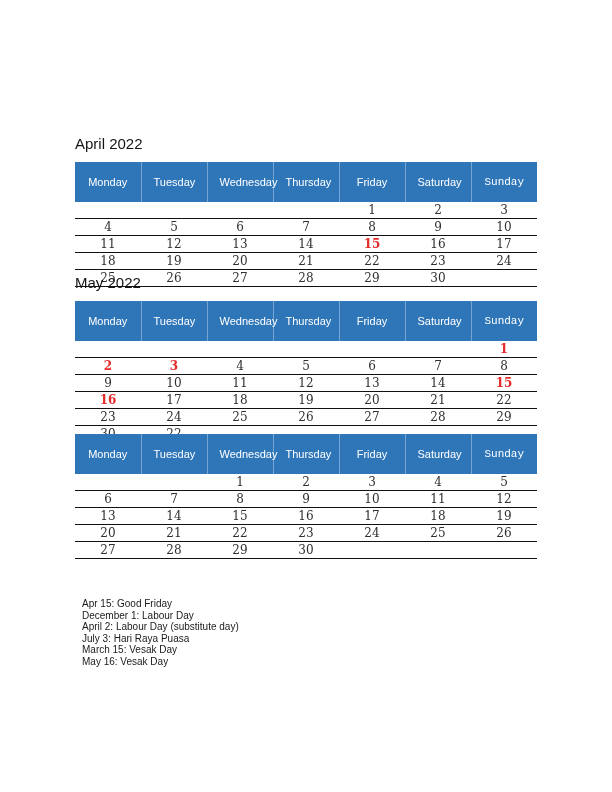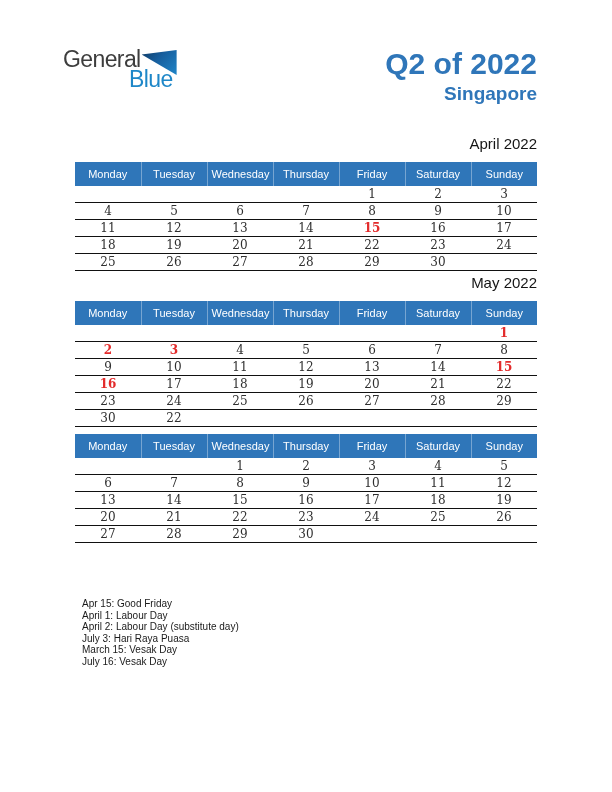--- a/index.html
+++ b/index.html
@@ -15,49 +15,36 @@
   .logo-general{font-size:23px;color:#3d3d3d;letter-spacing:-0.6px;}
   .logo-triangle{width:35px;height:25px;margin-left:1px;margin-top:2px;
     background:linear-gradient(135deg,#0f3a63 0%,#175d9c 40%,#1f86c9 100%);
     clip-path:polygon(0 18%,100% 0,100% 100%);}
   .logo-blue{font-size:23px;color:var(--logo-blue);margin-top:-7px;margin-left:66px;letter-spacing:-0.6px;}
   .title-block{text-align:right;}
   .quarter-title{font-size:30px;font-weight:bold;color:var(--accent);line-height:32px;}
   .region-title{font-size:19px;font-weight:bold;color:var(--accent);margin-top:3px;}
   
   .month{position:absolute;left:75px;width:462px;}
-  .month-title{text-align:right;font-size:15px;color:#151515;line-height:18px;margin-bottom:9px;}
+  .month-title{text-align:left;font-size:15px;color:#151515;line-height:18px;margin-bottom:9px;}
   table.cal{width:100%;border-collapse:collapse;table-layout:fixed;}
-  .cal th{background:var(--accent);color:#fff;font-weight:400;font-size:11px;height:16px;padding:4px;
+  .cal th{background:var(--accent);color:#fff;font-weight:400;font-size:11px;height:16px;padding:12px;
     border-right:1px solid rgba(255,255,255,0.35);}
-  .cal th:last-child{border-right:none;}
+  .cal th:last-child{border-right:none;font-family:Liberation Mono, monospace;}
   .cal td{height:16px;padding:0;text-align:center;border-bottom:1px solid #111;
     font-family:"DejaVu Serif",serif;font-size:12px;color:#2f2f2f;}
   .cal td.holiday{color:var(--red);font-weight:bold;}
   
   .footnotes{position:absolute;left:82px;top:598px;font-size:10px;line-height:11.6px;color:#1a1a1a;}
 </style>
 </head>
 <body>
 
 <div class="page" style="--accent: #2f76b9; --red: #e32b2b; --logo-blue: #1e87c8;">
 
-  <div class="header">
-    <div class="logo">
-      <div class="logo-row">
-        <span class="logo-general">General</span>
-        <span class="logo-triangle"></span>
-      </div>
-      <div class="logo-blue">Blue</div>
-    </div>
-    <div class="title-block">
-      <div class="quarter-title">Q2 of 2022</div>
-      <div class="region-title">Singapore</div>
-    </div>
-  </div>
 
   <div id="months">
       <div class="month" style="top: 135px;">
         <div class="month-title">April 2022</div>
         <table class="cal">
           <thead>
             <tr>
               <th>Monday</th>
               <th>Tuesday</th>
               <th>Wednesday</th>
@@ -247,20 +234,20 @@
               <td class=""></td>
               <td class=""></td>
             </tr>
           </tbody>
         </table>
       </div>
     </div>
 
   <div class="footnotes" id="footnotes">
       <div>Apr 15: Good Friday</div>
-      <div>April 1: Labour Day</div>
+      <div>December 1: Labour Day</div>
       <div>April 2: Labour Day (substitute day)</div>
       <div>July 3: Hari Raya Puasa</div>
       <div>March 15: Vesak Day</div>
-      <div>July 16: Vesak Day</div>
+      <div>May 16: Vesak Day</div>
     </div>
 
 </div>
 
 </body></html>

